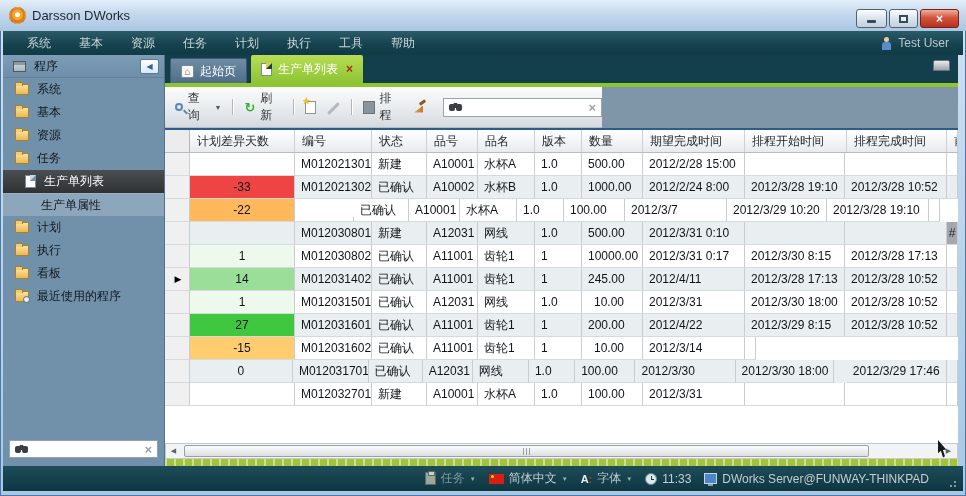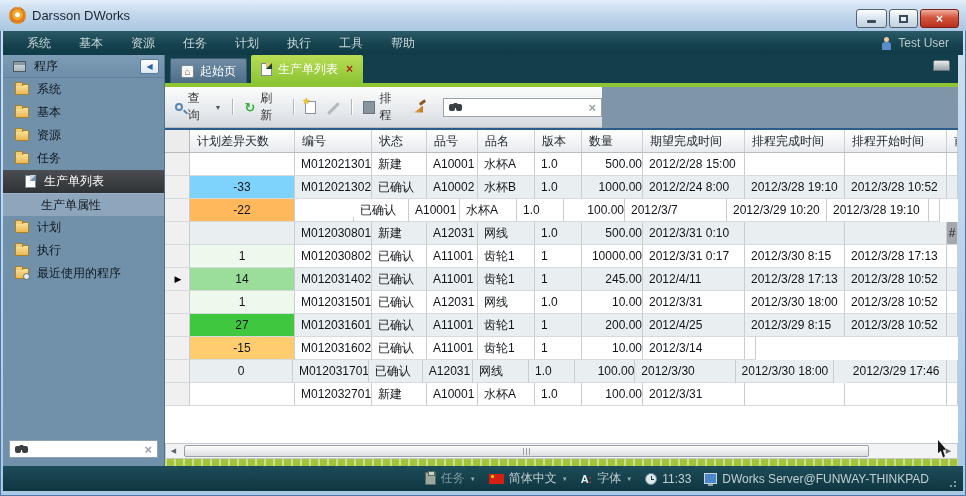--- a/index.html
+++ b/index.html
@@ -84,21 +84,21 @@
   
   .grid{flex:0 0 auto;border-top:2px solid #2c5d8a;}
   .t-head{display:flex;height:23px;background:linear-gradient(#ffffff,#e8ebee);border-bottom:1px solid #b8bcc0;}
   .h-cell{border-right:1px solid #cdd1d4;padding:0 0 8px 7px;line-height:22px;color:#1c242c;overflow:hidden;white-space:nowrap;}
   .sel-col{width:25px;flex:0 0 auto;background:#ececec;border-right:1px solid #b4b8bc;padding:0;text-align:center;}
   .t-row{display:flex;height:23px;background:#fff;}
   .t-row.alt{background:#e9eef1;}
   .t-cell{border-right:1px solid #c9cdd0;border-bottom:1px solid #d6dadc;line-height:22px;padding:0 4px 0 6px;
     overflow:hidden;white-space:nowrap;color:#101418;}
   .t-row .sel-col{background:#f0f0f0;border-bottom:1px solid #d6dadc;font-size:9px;color:#000;line-height:22px;}
-  .al-c{text-align:center;padding:0;} .al-r{text-align:right;padding-right:0;}
+  .al-c{text-align:center;padding:0;} .al-r{text-align:right;padding-right:18px;}
   .hash-cell{background:#a4a8ac;color:#20262a;text-align:center;padding:0;}
   .t-filler{flex:1;background:#fff;}
   
   .hscroll{height:16px;flex:0 0 auto;background:#f2f3f4;border:1px solid #c6cacc;display:flex;align-items:center;position:relative;}
   .sc-btn{width:15px;height:14px;display:flex;align-items:center;justify-content:center;font-size:7px;color:#606468;}
   .sc-thumb{position:absolute;left:18px;width:685px;top:1px;height:12px;background:linear-gradient(#fdfdfd,#dcdfe2);
     border:1px solid #9aa0a6;border-radius:2px;}
   .sc-grip{position:absolute;left:50%;top:2px;width:8px;height:7px;transform:translateX(-50%);
     background:repeating-linear-gradient(90deg,#9aa2a8 0 1px,transparent 1px 3px);}
   .sc-right{position:absolute;right:1px;}
@@ -187,20 +187,24 @@
         </div>
         <div class="sb-item">
           <span class="folder-icon"></span>
           <span class="label">计划</span>
         </div>
         <div class="sb-item">
           <span class="folder-icon"></span>
           <span class="label">执行</span>
         </div>
         <div class="sb-item">
+          <span class="folder-icon"></span>
+          <span class="label">看板</span>
+        </div>
+        <div class="sb-item">
           <span class="folder-icon">
             <span class="clock-dot"></span>
           </span>
           <span class="label">最近使用的程序</span>
         </div>
       </div>
     <div class="sb-search">
       <span class="binoc-icon"></span>
       <input value="" style="">
       <span class="clear-x">×</span>
@@ -262,42 +266,42 @@
       <div class="t-head" id="t-head">
           <div class="h-cell sel-col"></div>
           <div class="h-cell" style="width: 105px;">计划差异天数</div>
           <div class="h-cell" style="width: 77px;">编号</div>
           <div class="h-cell" style="width: 55px;">状态</div>
           <div class="h-cell" style="width: 51px;">品号</div>
           <div class="h-cell" style="width: 57px;">品名</div>
           <div class="h-cell" style="width: 47px;">版本</div>
           <div class="h-cell" style="width: 61px;">数量</div>
           <div class="h-cell" style="width: 102px;">期望完成时间</div>
+          <div class="h-cell" style="width: 102px;">排程开始时间</div>
           <div class="h-cell" style="width: 100px;">排程完成时间</div>
-          <div class="h-cell" style="width: 102px;">排程开始时间</div>
           <div class="h-cell" style="width: 11px;">前</div>
         </div>
       <div id="t-body">
           <div class="t-row">
             <div class="t-cell sel-col"></div>
             <div class="t-cell al-c" style="width: 105px;"></div>
             <div class="t-cell" style="width: 77px;">M012021301</div>
             <div class="t-cell" style="width: 55px;">新建</div>
             <div class="t-cell" style="width: 51px;">A10001</div>
             <div class="t-cell" style="width: 57px;">水杯A</div>
             <div class="t-cell" style="width: 47px;">1.0</div>
             <div class="t-cell al-r" style="width: 61px;">500.00</div>
             <div class="t-cell" style="width: 102px;">2012/2/28 15:00</div>
             <div class="t-cell" style="width: 100px;"></div>
             <div class="t-cell" style="width: 102px;"></div>
             <div class="t-cell" style="width: 11px;"></div>
           </div>
           <div class="t-row alt">
             <div class="t-cell sel-col"></div>
-            <div class="t-cell al-c" style="width: 105px; background: #7dd3fc;">-33</div>
+            <div class="t-cell al-c" style="width: 105px; background: #ef4444;">-33</div>
             <div class="t-cell" style="width: 77px;">M012021302</div>
             <div class="t-cell" style="width: 55px;">已确认</div>
             <div class="t-cell" style="width: 51px;">A10002</div>
             <div class="t-cell" style="width: 57px;">水杯B</div>
             <div class="t-cell" style="width: 47px;">1.0</div>
             <div class="t-cell al-r" style="width: 61px;">1000.00</div>
             <div class="t-cell" style="width: 102px;">2012/2/24 8:00</div>
             <div class="t-cell" style="width: 100px;">2012/3/28 19:10</div>
             <div class="t-cell" style="width: 102px;">2012/3/28 10:52</div>
             <div class="t-cell" style="width: 11px;"></div>
@@ -374,21 +378,21 @@
           </div>
           <div class="t-row alt">
             <div class="t-cell sel-col"></div>
             <div class="t-cell al-c" style="width: 105px; background: rgb(63, 200, 63);">27</div>
             <div class="t-cell" style="width: 77px;">M012031601</div>
             <div class="t-cell" style="width: 55px;">已确认</div>
             <div class="t-cell" style="width: 51px;">A11001</div>
             <div class="t-cell" style="width: 57px;">齿轮1</div>
             <div class="t-cell" style="width: 47px;">1</div>
             <div class="t-cell al-r" style="width: 61px;">200.00</div>
-            <div class="t-cell" style="width: 102px;">2012/4/25</div>
+            <div class="t-cell" style="width: 102px;">2012/4/22</div>
             <div class="t-cell" style="width: 100px;">2012/3/29 8:15</div>
             <div class="t-cell" style="width: 102px;">2012/3/28 10:52</div>
             <div class="t-cell" style="width: 11px;"></div>
           </div>
           <div class="t-row">
             <div class="t-cell sel-col"></div>
             <div class="t-cell al-c" style="width: 105px; background: rgb(255, 204, 112);">-15</div>
             <div class="t-cell" style="width: 77px;">M012031602</div>
             <div class="t-cell" style="width: 55px;">已确认</div>
             <div class="t-cell" style="width: 51px;">A11001</div>

